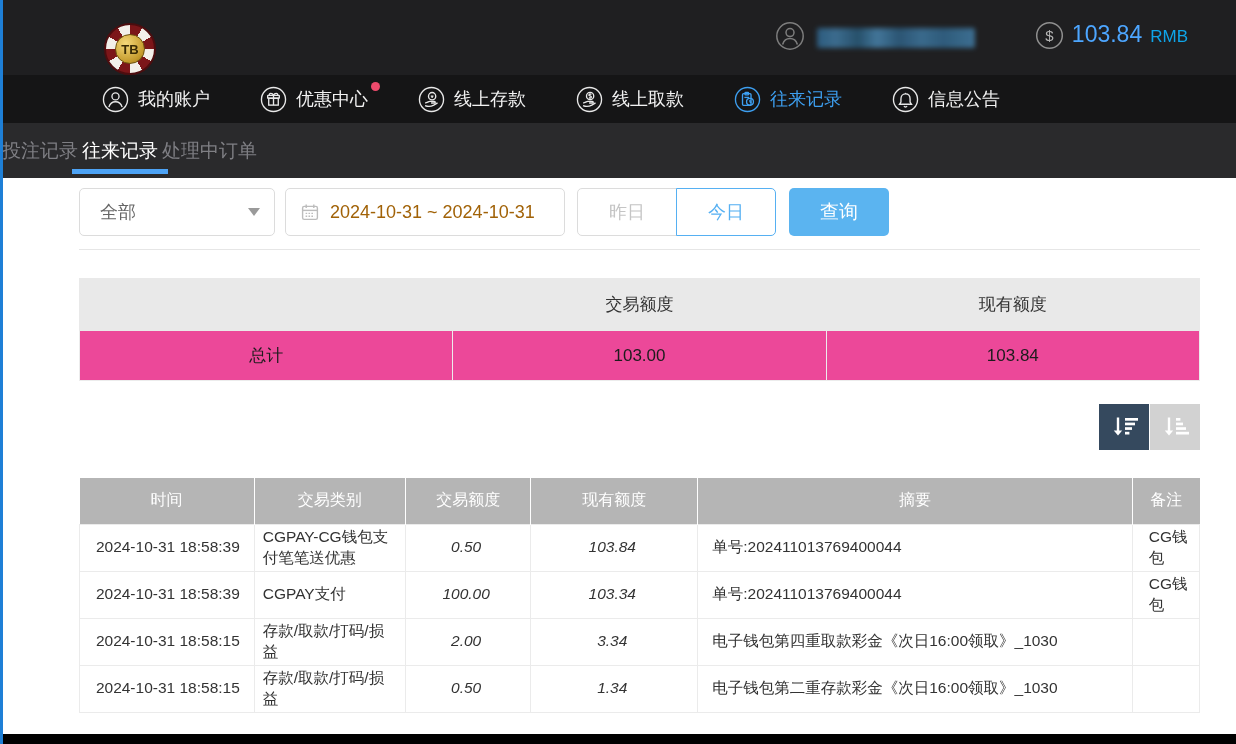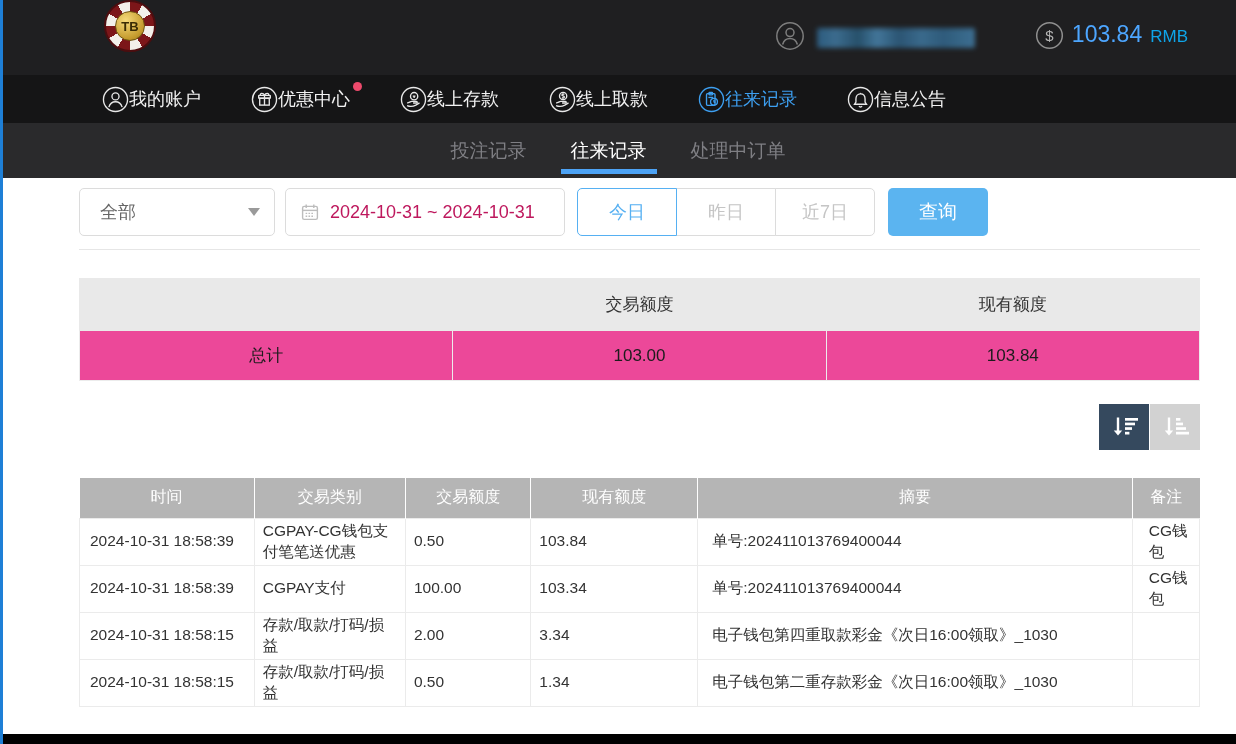--- a/index.html
+++ b/index.html
@@ -5,21 +5,21 @@
   * { margin:0; padding:0; box-sizing:border-box; }
   html,body { width:1236px; height:744px; overflow:hidden; }
   body { font-family:"Liberation Sans","DejaVu Sans",sans-serif; background:#fff; }
   .page { position:relative; width:1236px; height:744px; background:#fff; }
 
   
   .edge-left { position:absolute; left:0; top:0; width:3px; height:744px; background:#1e7fd6; z-index:60; }
   .bottom-bar { position:absolute; left:3px; bottom:0; width:1233px; height:10px; background:#010101; z-index:55; }
 
   
-  .topbar { height:75px; background:#1f1f21; display:flex; align-items:flex-start; position:relative; }
+  .topbar { height:75px; background:#1f1f21; display:flex; align-items:flex-end; position:relative; }
   .logo-wrap { display:flex; align-items:center; gap:10px; margin-left:104px; }
   .chip { width:52px; height:52px; border-radius:50%;
           background:conic-gradient(#7c1619 0 30deg,#f3f0ea 30deg 60deg,#7c1619 60deg 90deg,#f3f0ea 90deg 120deg,#7c1619 120deg 150deg,#f3f0ea 150deg 180deg,#7c1619 180deg 210deg,#f3f0ea 210deg 240deg,#7c1619 240deg 270deg,#f3f0ea 270deg 300deg,#7c1619 300deg 330deg,#f3f0ea 330deg 360deg);
           border:2px solid #4c0d0f; display:flex; align-items:center; justify-content:center; }
   .chip-core { width:30px; height:30px; border-radius:50%; background:radial-gradient(circle at 35% 30%,#f5d97a,#c49a2c 70%,#8a6a14);
           border:1px solid #6d5310; display:flex; align-items:center; justify-content:center;
           font-size:13px; font-weight:bold; color:#3a2c05; }
   .logo-text { display:flex; flex-direction:column; line-height:1; }
   .logo-cn { font-size:37px; font-weight:bold; letter-spacing:2px;
              background:linear-gradient(180deg,#fdf0b0 0%,#f0cf6a 35%,#c9952b 70%,#e9c círculo 100%);
@@ -33,40 +33,40 @@
   .username-blur { width:158px; height:20px; border-radius:2px;
       background:linear-gradient(90deg,#2e5f83 0%,#3e7094 12%,#27536f 26%,#457ba0 38%,#2c5878 52%,#3c6e92 66%,#305f80 80%,#3f7398 100%);
       filter:blur(2.6px); opacity:.95; }
   .balancebox { display:flex; align-items:baseline; gap:8px; }
   .balancebox .icon-wrap { align-self:center; }
   .balance-amount { font-size:23px; color:#4da6ff; font-weight:500; }
   .balance-cur { font-size:17px; color:#0ea5e9; }
 
   
   .nav { height:48px; background:#151516; display:flex; align-items:center; padding-left:102px; gap:50px; }
-  .nav-item { display:flex; align-items:center; color:#f2f2f2; font-size:18px; cursor:pointer; position:relative; }
+  .nav-item { display:flex; align-items:center; gap:9px; color:#f2f2f2; font-size:18px; cursor:pointer; position:relative; }
   .nav-item.active { color:#3d9ff0; }
   .nav-item .dot { position:absolute; top:-4px; right:-12px; width:9px; height:9px; border-radius:50%; background:#ed4a6c; }
   .nav-icon { display:block; }
 
   
-  .subtabs { height:55px; background:#2a2a2c; display:flex; align-items:center; justify-content:center; gap:40px; }
+  .subtabs { height:55px; background:#2a2a2c; display:flex; align-items:center; }
   .subtab { height:55px; display:flex; align-items:center; padding:0 2px; font-size:19px; color:#7f7f84; cursor:pointer; position:relative; }
   .subtab.active { color:#ffffff; }
   .subtab.active::after { content:""; position:absolute; left:-8px; right:-8px; bottom:4px; height:5px; background:#4da3f5; }
 
   
   .content { padding:10px 36px 0 79px; }
 
   .filters { display:flex; align-items:center; height:48px; margin-top:0; }
   .select-box { width:196px; height:48px; border:1px solid #dcdcdc; border-radius:5px; display:flex; align-items:center;
                 padding:0 14px 0 20px; color:#666; font-size:18px; justify-content:space-between; cursor:pointer; background:#fff; }
   .caret { width:0; height:0; border-left:6px solid transparent; border-right:6px solid transparent; border-top:8px solid #9a9a9a; }
   .date-box { width:280px; height:48px; border:1px solid #dcdcdc; border-radius:5px; display:flex; align-items:center; gap:10px;
-              padding:0 14px; margin-left:10px; color:#be185d; font-size:18px; cursor:pointer; background:#fff; }
+              padding:0 14px; margin-left:10px; color:#a16207; font-size:18px; cursor:pointer; background:#fff; }
   .btn-group { display:flex; margin-left:12px; }
   .range-btn { width:100px; height:48px; background:#fff; border:1px solid #dcdcdc; color:#c5c5c5; font-size:18px;
                display:flex; align-items:center; justify-content:center; cursor:pointer; margin-left:-1px; }
   .range-btn:first-child { border-radius:5px 0 0 5px; margin-left:0; }
   .range-btn:last-child { border-radius:0 5px 5px 0; }
   .range-btn.active { border:1px solid #56b0f2; color:#56b0f2; z-index:2; }
   .query-btn { width:100px; height:48px; margin-left:13px; background:#5bb4f0; border:none; border-radius:5px;
                color:#fff; font-size:19px; display:flex; align-items:center; justify-content:center; cursor:pointer; }
 
   .divider { height:1px; background:#e6e6e6; margin-top:13px; }
@@ -79,27 +79,27 @@
   .summary thead td { border:1px solid #e9e9e9; }
 
   
   .sort-row { display:flex; justify-content:flex-end; margin-top:23px; gap:1px; }
   .sort-btn { width:50px; height:46px; display:flex; align-items:center; justify-content:center; cursor:pointer; border:none; }
   .sort-btn.desc { background:#35495e; }
   .sort-btn.asc  { background:#d2d2d2; }
 
   
   .records { width:100%; border-collapse:collapse; margin-top:28px; table-layout:fixed; }
-  .records thead th { background:#b5b5b5; color:#fff; font-weight:normal; font-size:16px; height:40px;
+  .records thead th { background:#b5b5b5; color:#fff; font-weight:normal; font-size:16px; height:46px;
                       border-right:1px solid #fff; text-align:center; }
   .records thead th:last-child { border-right:none; }
   .records tbody td { height:47px; font-size:15.5px; color:#333; border:1px solid #ebebeb; padding:2px 8px; line-height:1.35; background:#fff; }
-  .records td.c-time { padding-left:10px; text-align:left; }
+  .records td.c-time { padding-left:10px; text-align:center; }
   .records td.c-type { text-align:left; }
-  .records td.c-amt, .records td.c-bal { text-align:left; padding-right:12px; }
+  .records td.c-amt, .records td.c-bal { text-align:center; padding-right:12px;font-style:italic; }
   .records td.c-sum { text-align:left; padding-left:14px; }
   .records td.c-note { text-align:left; word-break:break-all;padding-left:16px; }
 </style>
 </head>
 <body>
 
 <div class="page">
   <div class="edge-left"></div>
 
   <div class="topbar">
@@ -219,23 +219,22 @@
           <rect x="2.6" y="4.4" width="14.8" height="13" rx="1.6"></rect>
           <line x1="6.2" y1="2.4" x2="6.2" y2="6"></line>
             <line x1="13.8" y1="2.4" x2="13.8" y2="6"></line>
           <line x1="2.6" y1="8.4" x2="17.4" y2="8.4"></line>
           <line x1="5.6" y1="11.4" x2="14.4" y2="11.4" stroke-dasharray="1.6 1.3"></line>
           <line x1="5.6" y1="14.2" x2="14.4" y2="14.2" stroke-dasharray="1.6 1.3"></line>
         </svg>
         <span>2024-10-31 ~ 2024-10-31</span>
       </div>
       <div class="btn-group">
+        <button class="range-btn">昨日</button>
         <button class="range-btn active">今日</button>
-        <button class="range-btn">昨日</button>
-        <button class="range-btn">近7日</button>
       </div>
       <button class="query-btn">查询</button>
     </div>
 
     <div class="divider"></div>
 
     <table class="summary">
       <thead>
         <tr>
           <td></td>

